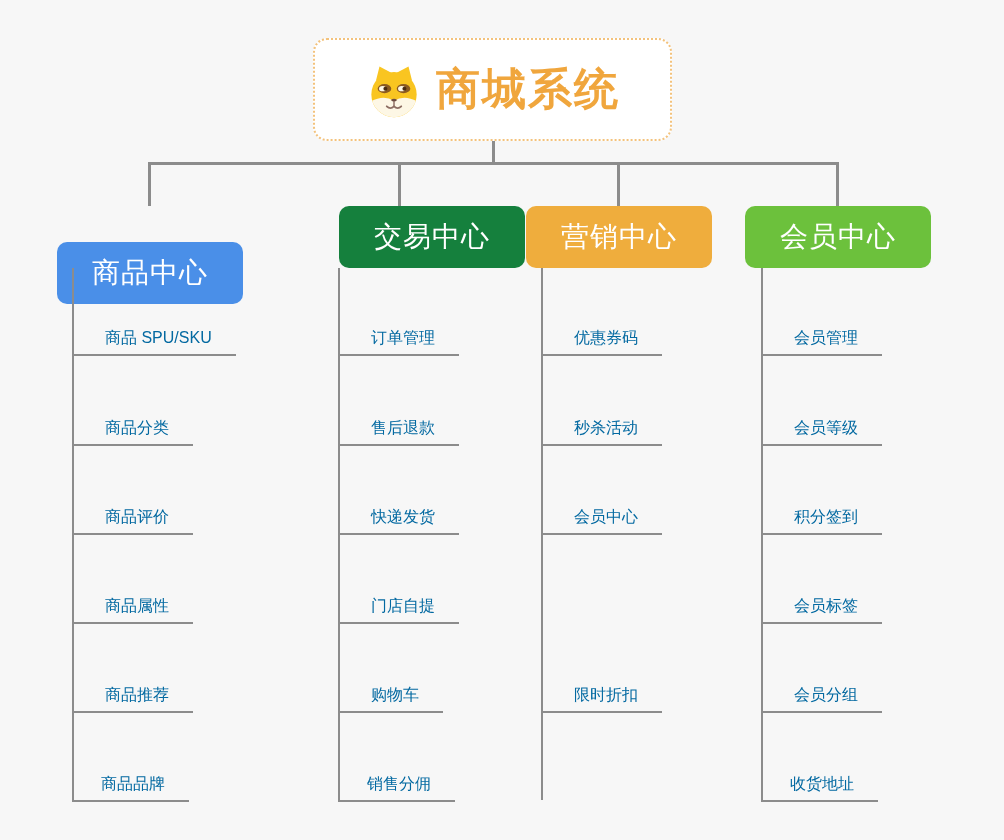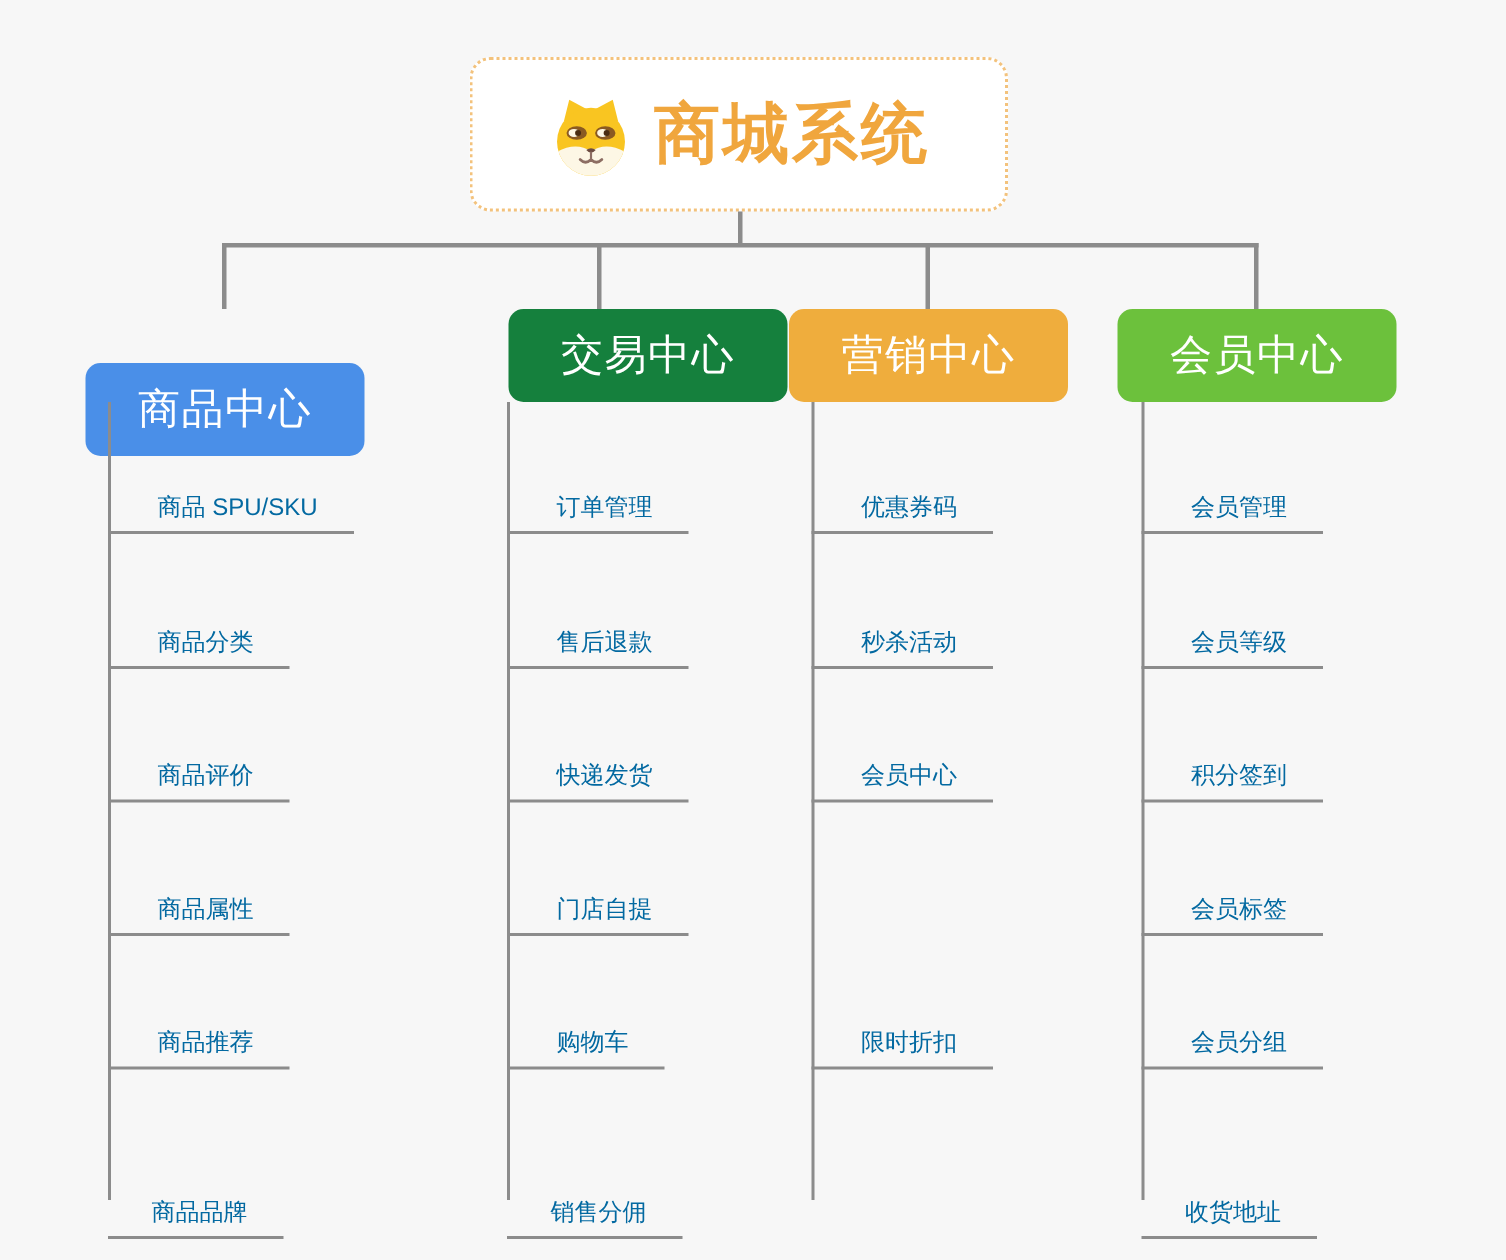--- a/index.html
+++ b/index.html
@@ -79,21 +79,21 @@
   .col4 .branch-header{left:745px;}
   .col1 .trunk,.col1 .item{left:72px;}
   .col2 .trunk,.col2 .item{left:322px;margin-left:16px;}
   .col3 .trunk,.col3 .item{left:541px;}
   .col4 .trunk,.col4 .item{left:761px;}
   .row1{top:312px;}
   .row2{top:402px;}
   .row3{top:491px;}
   .row4{top:580px;}
   .row5{top:669px;}
-  .row6{top:782px;padding-left:29px;}
+  .row6{top:758px;padding-left:29px;}
 </style>
 </head>
 <body>
 
 <div class="canvas">
 
   <div class="root-node">
     <svg class="dog-icon" viewBox="0 0 64 64" aria-hidden="true">
       <defs>
           <clipPath id="head">

